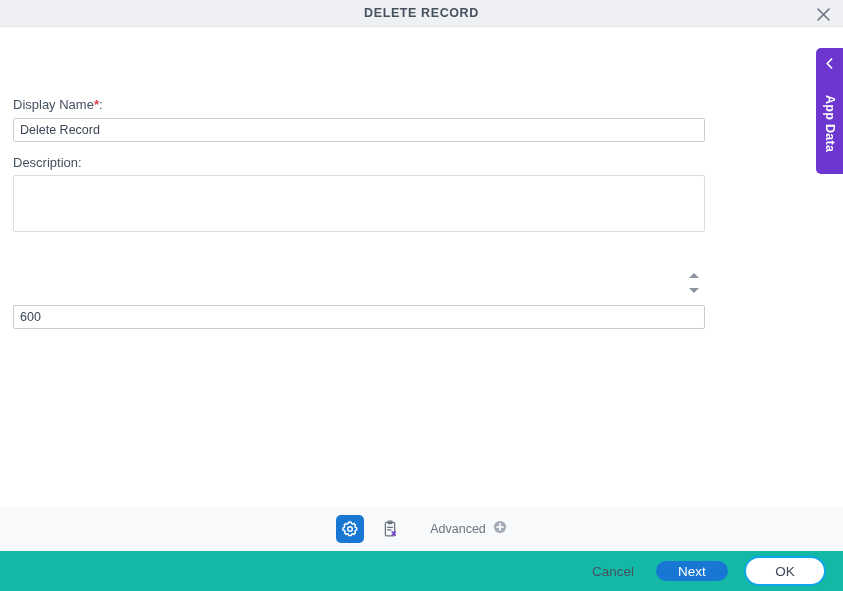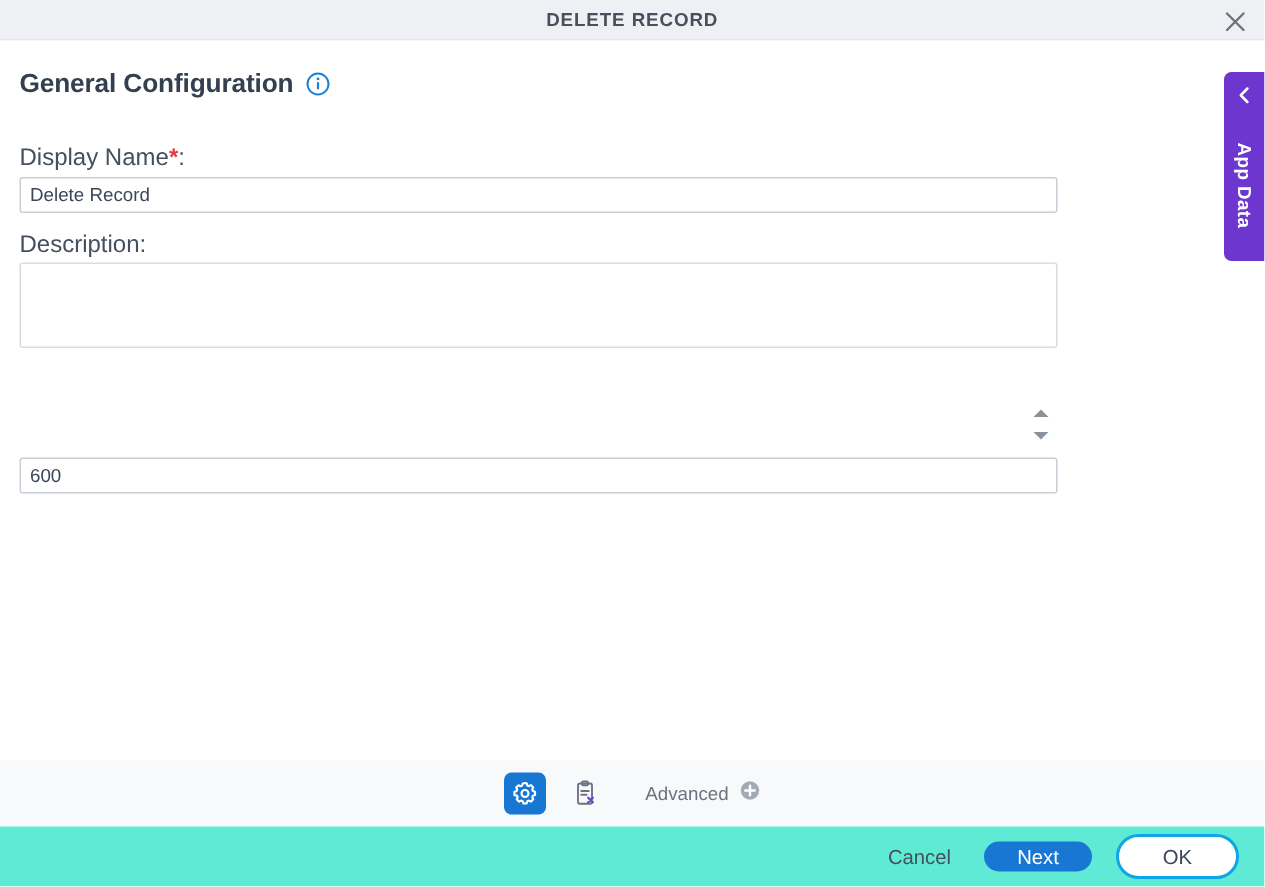--- a/index.html
+++ b/index.html
@@ -68,21 +68,21 @@
     letter-spacing: -0.1px;
   }
   .info-icon {
     width: 16px; height: 16px;
     display: block;
     cursor: pointer;
   }
 
   .field-label {
     position: absolute;
-    font-size: 16px;
+    font-size: 13px;
     color: #44505f;
     font-weight: normal;
   }
   .req-star { color: #e13b4a; font-weight: bold; }
 
   .text-input {
     position: absolute;
     left: 13px;
     width: 692px;
     height: 24px;
@@ -171,21 +171,21 @@
   .advanced-label {
     font-size: 12.5px;
     color: #6a737d;
   }
 
   
   .footer {
     position: absolute;
     left: 0; top: 551px;
     width: 843px; height: 40px;
-    background: #5eead4;
+    background: #14b8a6;
     display: flex;
     align-items: center;
     justify-content: flex-end;
     gap: 16px;
     padding-right: 17px;
     box-sizing: border-box;
   }
   .btn-link {
     font-size: 13.5px;
     color: #46505f;
@@ -253,30 +253,20 @@
   <div class="titlebar-text">DELETE RECORD</div>
   <div class="close-btn">
     <svg width="15" height="15" viewBox="0 0 15 15" aria-hidden="true">
       <path d="M2 2 L13 13 M13 2 L2 13" stroke="#6a7381" stroke-width="1.6" fill="none" stroke-linecap="round"></path>
     </svg>
   </div>
 </div>
 
 <div class="content">
 
-  <div class="section-title">
-    <h1>General Configuration</h1>
-    <span class="info-icon">
-      <svg width="16" height="16" viewBox="0 0 16 16" aria-hidden="true">
-        <circle cx="8" cy="8" r="7" fill="none" stroke="#1b7fd4" stroke-width="1.3"></circle>
-        <circle cx="8" cy="4.6" r="0.95" fill="#1b7fd4"></circle>
-        <rect x="7.25" y="6.6" width="1.5" height="5" rx="0.7" fill="#1b7fd4"></rect>
-      </svg>
-    </span>
-  </div>
 
   <div class="field-label" style="left:13px; top:70px;">
     <span>Display Name</span><span class="req-star">*</span><span>:</span>
   </div>
   <input class="text-input" style="top: 91px;" type="text" value="Delete Record">
 
   <div class="field-label" style="left:13px; top:128px;">Description:</div>
   <textarea class="text-area" placeholder="" style=""></textarea>
 
   <div class="spinner-wrap">

